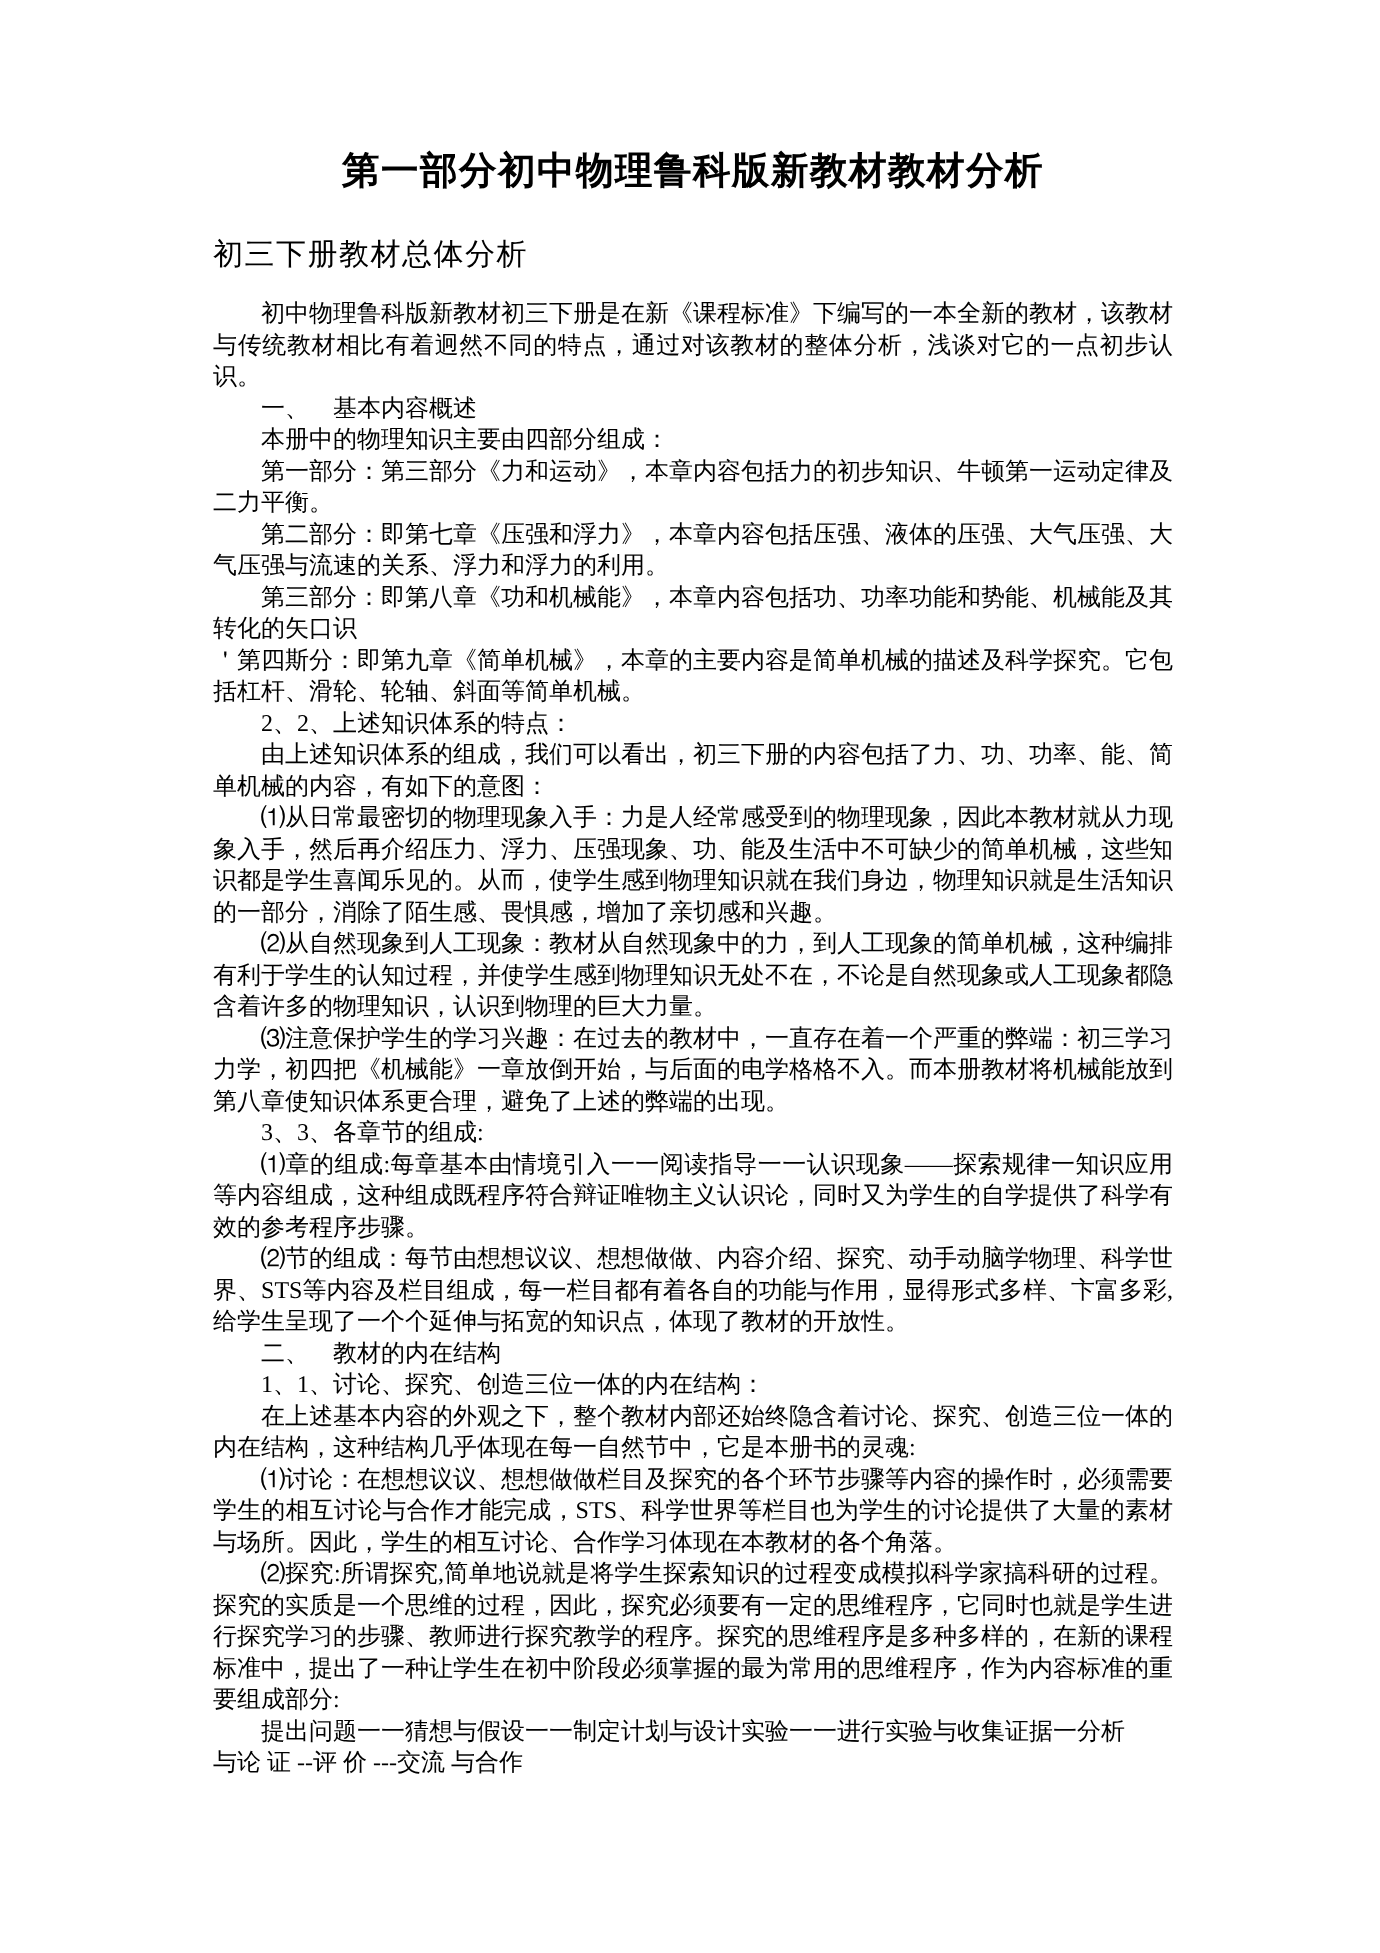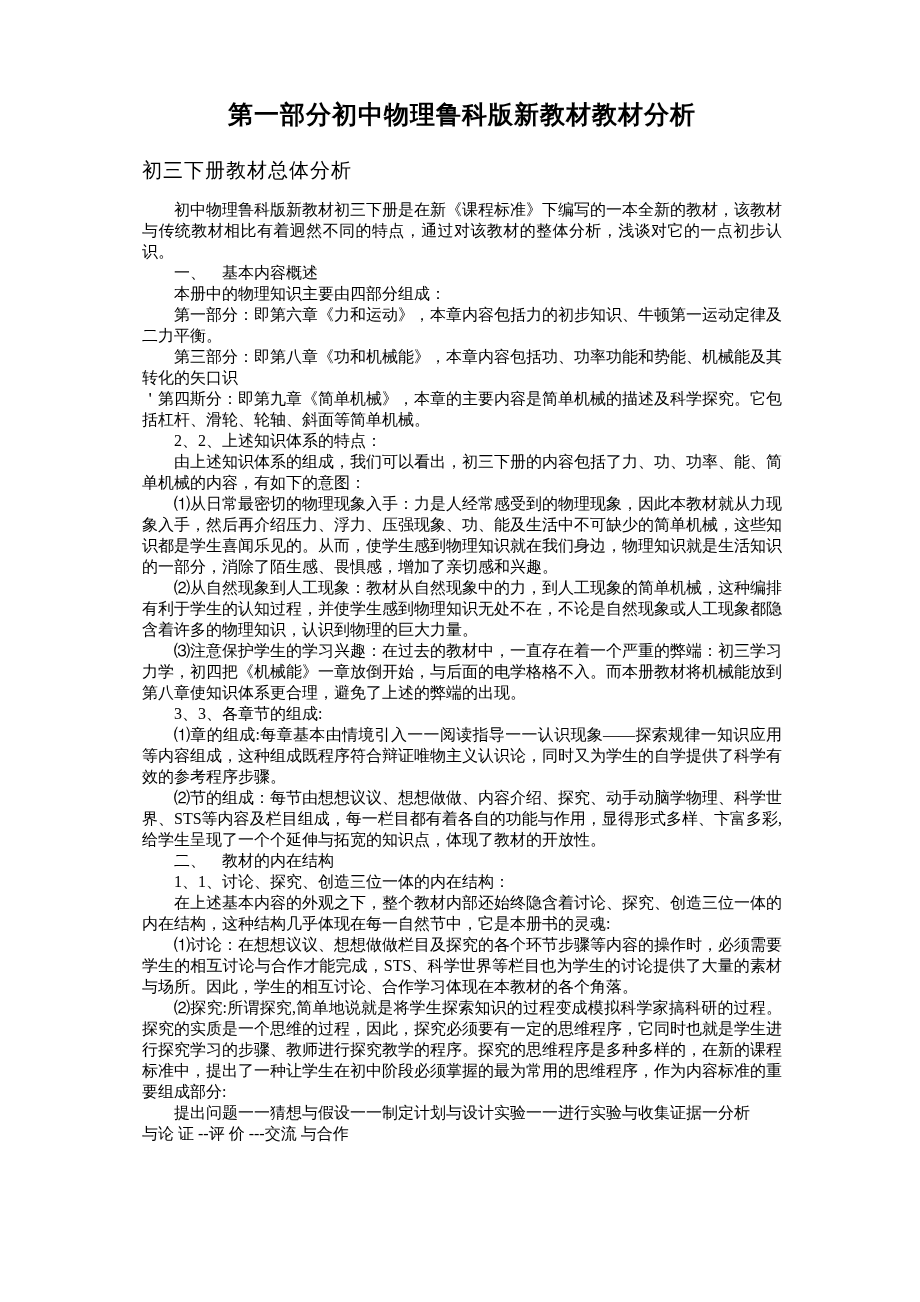--- a/index.html
+++ b/index.html
@@ -54,21 +54,22 @@
 </head>
 <body>
 
 <div class="page">
   <h1 class="doc-title">第一部分初中物理鲁科版新教材教材分析</h1>
   <h2 class="doc-subtitle">初三下册教材总体分析</h2>
   <div class="doc-body">
       <p class="indent">初中物理鲁科版新教材初三下册是在新《课程标准》下编写的一本全新的教材，该教材与传统教材相比有着迥然不同的特点，通过对该教材的整体分析，浅谈对它的一点初步认识。</p>
       <p class="indent bold">一、　基本内容概述</p>
       <p class="indent">本册中的物理知识主要由四部分组成：</p>
-      <p class="indent">第一部分：即第六章《力和运动》，本章内容包括力的初步知识、牛顿第一运动定律及二力平衡。</p>
+      <p class="indent">第一部分：第三部分《力和运动》，本章内容包括力的初步知识、牛顿第一运动定律及二力平衡。</p>
+      <p class="indent">第二部分：即第七章《压强和浮力》，本章内容包括压强、液体的压强、大气压强、大气压强与流速的关系、浮力和浮力的利用。</p>
       <p class="indent">第三部分：即第八章《功和机械能》，本章内容包括功、功率功能和势能、机械能及其转化的矢口识</p>
       <p class="">＇第四斯分：即第九章《简单机械》，本章的主要内容是简单机械的描述及科学探究。它包括杠杆、滑轮、轮轴、斜面等简单机械。</p>
       <p class="indent">2、2、上述知识体系的特点：</p>
       <p class="indent">由上述知识体系的组成，我们可以看出，初三下册的内容包括了力、功、功率、能、简单机械的内容，有如下的意图：</p>
       <p class="indent">⑴从日常最密切的物理现象入手：力是人经常感受到的物理现象，因此本教材就从力现象入手，然后再介绍压力、浮力、压强现象、功、能及生活中不可缺少的简单机械，这些知识都是学生喜闻乐见的。从而，使学生感到物理知识就在我们身边，物理知识就是生活知识的一部分，消除了陌生感、畏惧感，增加了亲切感和兴趣。</p>
       <p class="indent">⑵从自然现象到人工现象：教材从自然现象中的力，到人工现象的简单机械，这种编排有利于学生的认知过程，并使学生感到物理知识无处不在，不论是自然现象或人工现象都隐含着许多的物理知识，认识到物理的巨大力量。</p>
       <p class="indent">⑶注意保护学生的学习兴趣：在过去的教材中，一直存在着一个严重的弊端：初三学习力学，初四把《机械能》一章放倒开始，与后面的电学格格不入。而本册教材将机械能放到第八章使知识体系更合理，避免了上述的弊端的出现。</p>
       <p class="indent">3、3、各章节的组成:</p>
       <p class="indent">⑴章的组成:每章基本由情境引入一一阅读指导一一认识现象——探索规律一知识应用等内容组成，这种组成既程序符合辩证唯物主义认识论，同时又为学生的自学提供了科学有效的参考程序步骤。</p>
       <p class="indent">⑵节的组成：每节由想想议议、想想做做、内容介绍、探究、动手动脑学物理、科学世界、STS等内容及栏目组成，每一栏目都有着各自的功能与作用，显得形式多样、卞富多彩,给学生呈现了一个个延伸与拓宽的知识点，体现了教材的开放性。</p>

